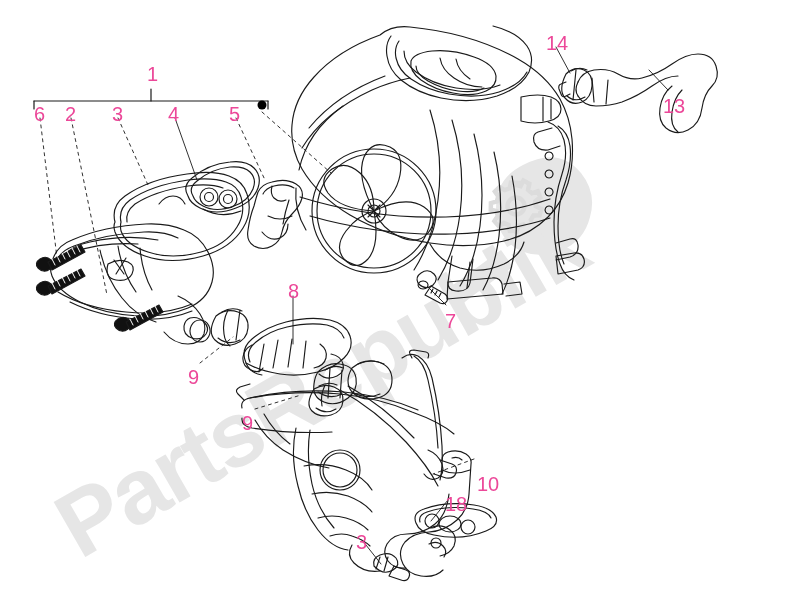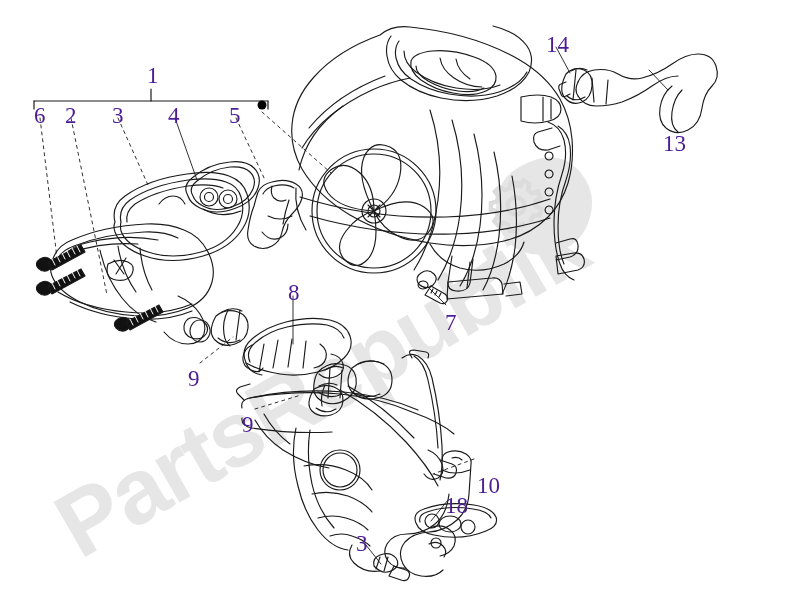--- a/index.html
+++ b/index.html
@@ -1,19 +1,19 @@
 <!DOCTYPE html>
 <html><head>
 <meta charset="utf-8">
 <style>
   html,body{margin:0;padding:0;background:#ffffff;}
   body{width:800px;height:603px;overflow:hidden;font-family:"Liberation Sans",sans-serif;}
   #stage{position:relative;width:800px;height:603px;background:#fff;}
   #stage svg{position:absolute;left:0;top:0;}
-  .lbl{position:absolute;font-family:Liberation Serif, serif;font-size:23px;color:#4c1d95;
+  .lbl{position:absolute;font-family:Liberation Sans, sans-serif;font-size:20px;color:#ec4899;
        line-height:1;white-space:nowrap;}
   .wm-wrap{position:absolute;left:0;top:0;width:800px;height:603px;pointer-events:none;}
 </style>
 </head>
 <body>
 
 <div id="stage">
 
   <div class="wm-wrap">
     <svg width="800" height="603" viewBox="0 0 800 603">
@@ -324,16 +324,16 @@
   <div class="lbl" style="left:112px;top:104px;">3</div>
   <div class="lbl" style="left:168px;top:104px;">4</div>
   <div class="lbl" style="left:229px;top:104px;">5</div>
   <div class="lbl" style="left:445px;top:311px;">7</div>
   <div class="lbl" style="left:288px;top:281px;">8</div>
   <div class="lbl" style="left:188px;top:367px;">9</div>
   <div class="lbl" style="left:242px;top:413px;">9</div>
   <div class="lbl" style="left:477px;top:474px;text-align:right;">10</div>
   <div class="lbl" style="left:445px;top:494px;">18</div>
   <div class="lbl" style="left:356px;top:532px;">3</div>
-  <div class="lbl" style="left:663px;top:96px;margin-top:36px;">13</div>
+  <div class="lbl" style="left:663px;top:96px;">13</div>
   <div class="lbl" style="left:546px;top:33px;">14</div>
 
 </div>
 
 </body></html>

